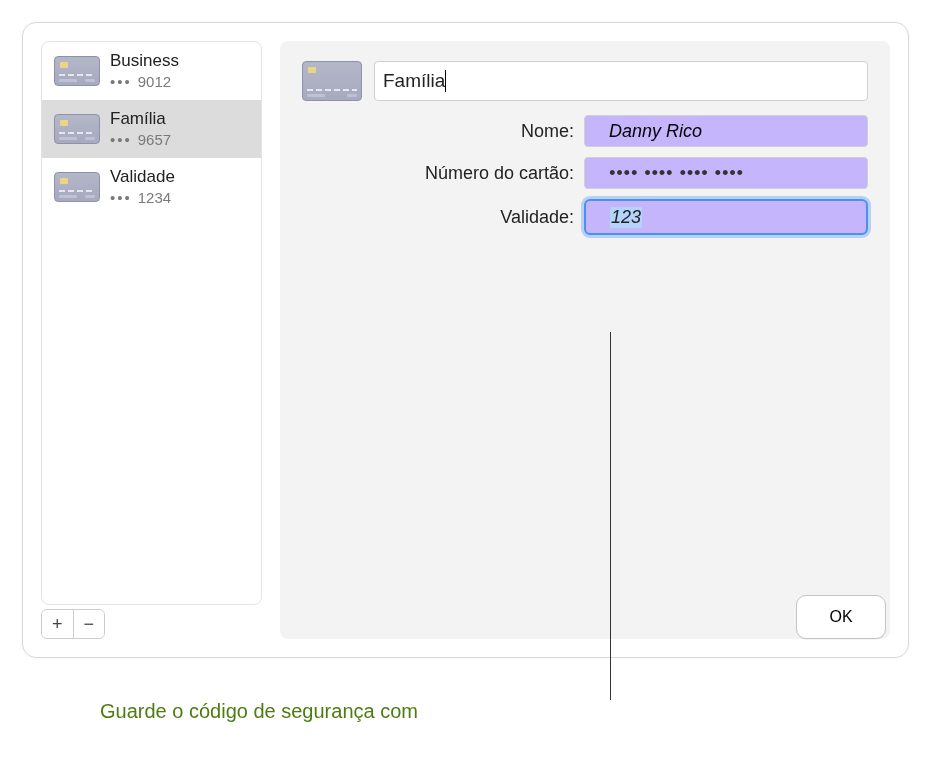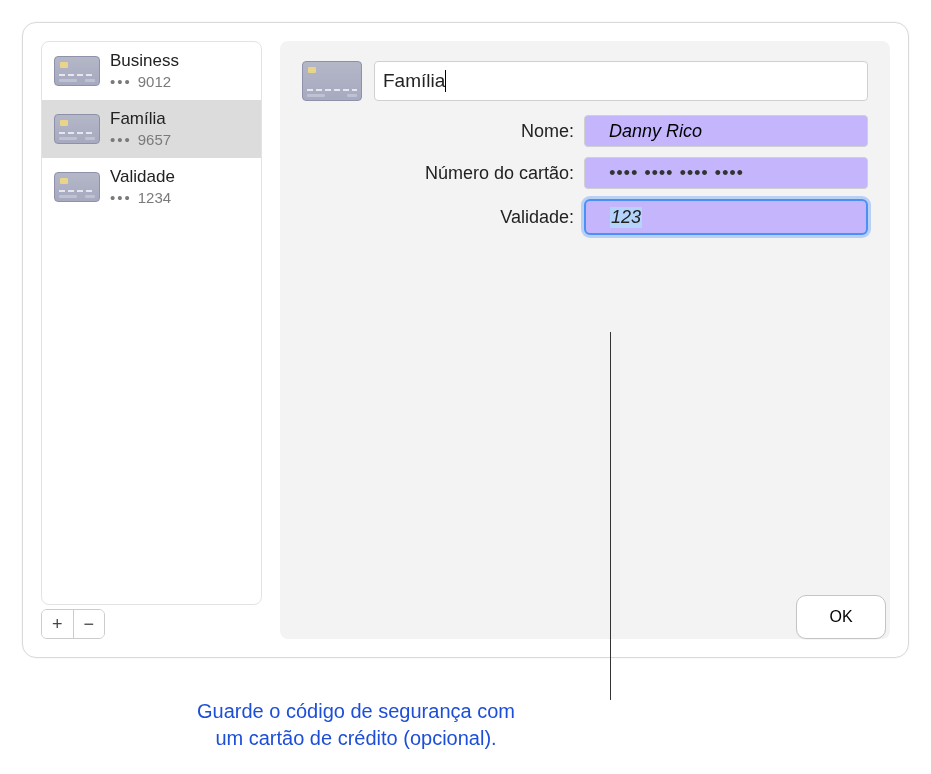--- a/index.html
+++ b/index.html
@@ -157,23 +157,23 @@
   .callout-line {
     position:absolute;
     left: 610px; top: 332px;
     width: 1px; height: 368px;
     background:#333;
   }
   .callout-text {
     position:absolute;
     left: 100px; top: 698px;
     width: 512px;
-    text-align:center;
+    text-align:left;
     font-size:20px; line-height:1.35;
-    color:#1d4ed8;
+    color:#4d7c0f;
   }
 
   .cursor {
     display:inline-block; width:1px; height:22px;
     background:#000; vertical-align:middle;
   }
 </style>
 </head>
 <body>
 
@@ -274,16 +274,15 @@
       </div>
     </div>
 
     <button class="ok-btn">OK</button>
 
   </div>
 
   <div class="callout-line"></div>
   <div class="callout-text">
     <span>Guarde o código de segurança com</span><br>
-    <span>um cartão de crédito (opcional).</span>
   </div>
 
 </div>
 
 </body></html>

